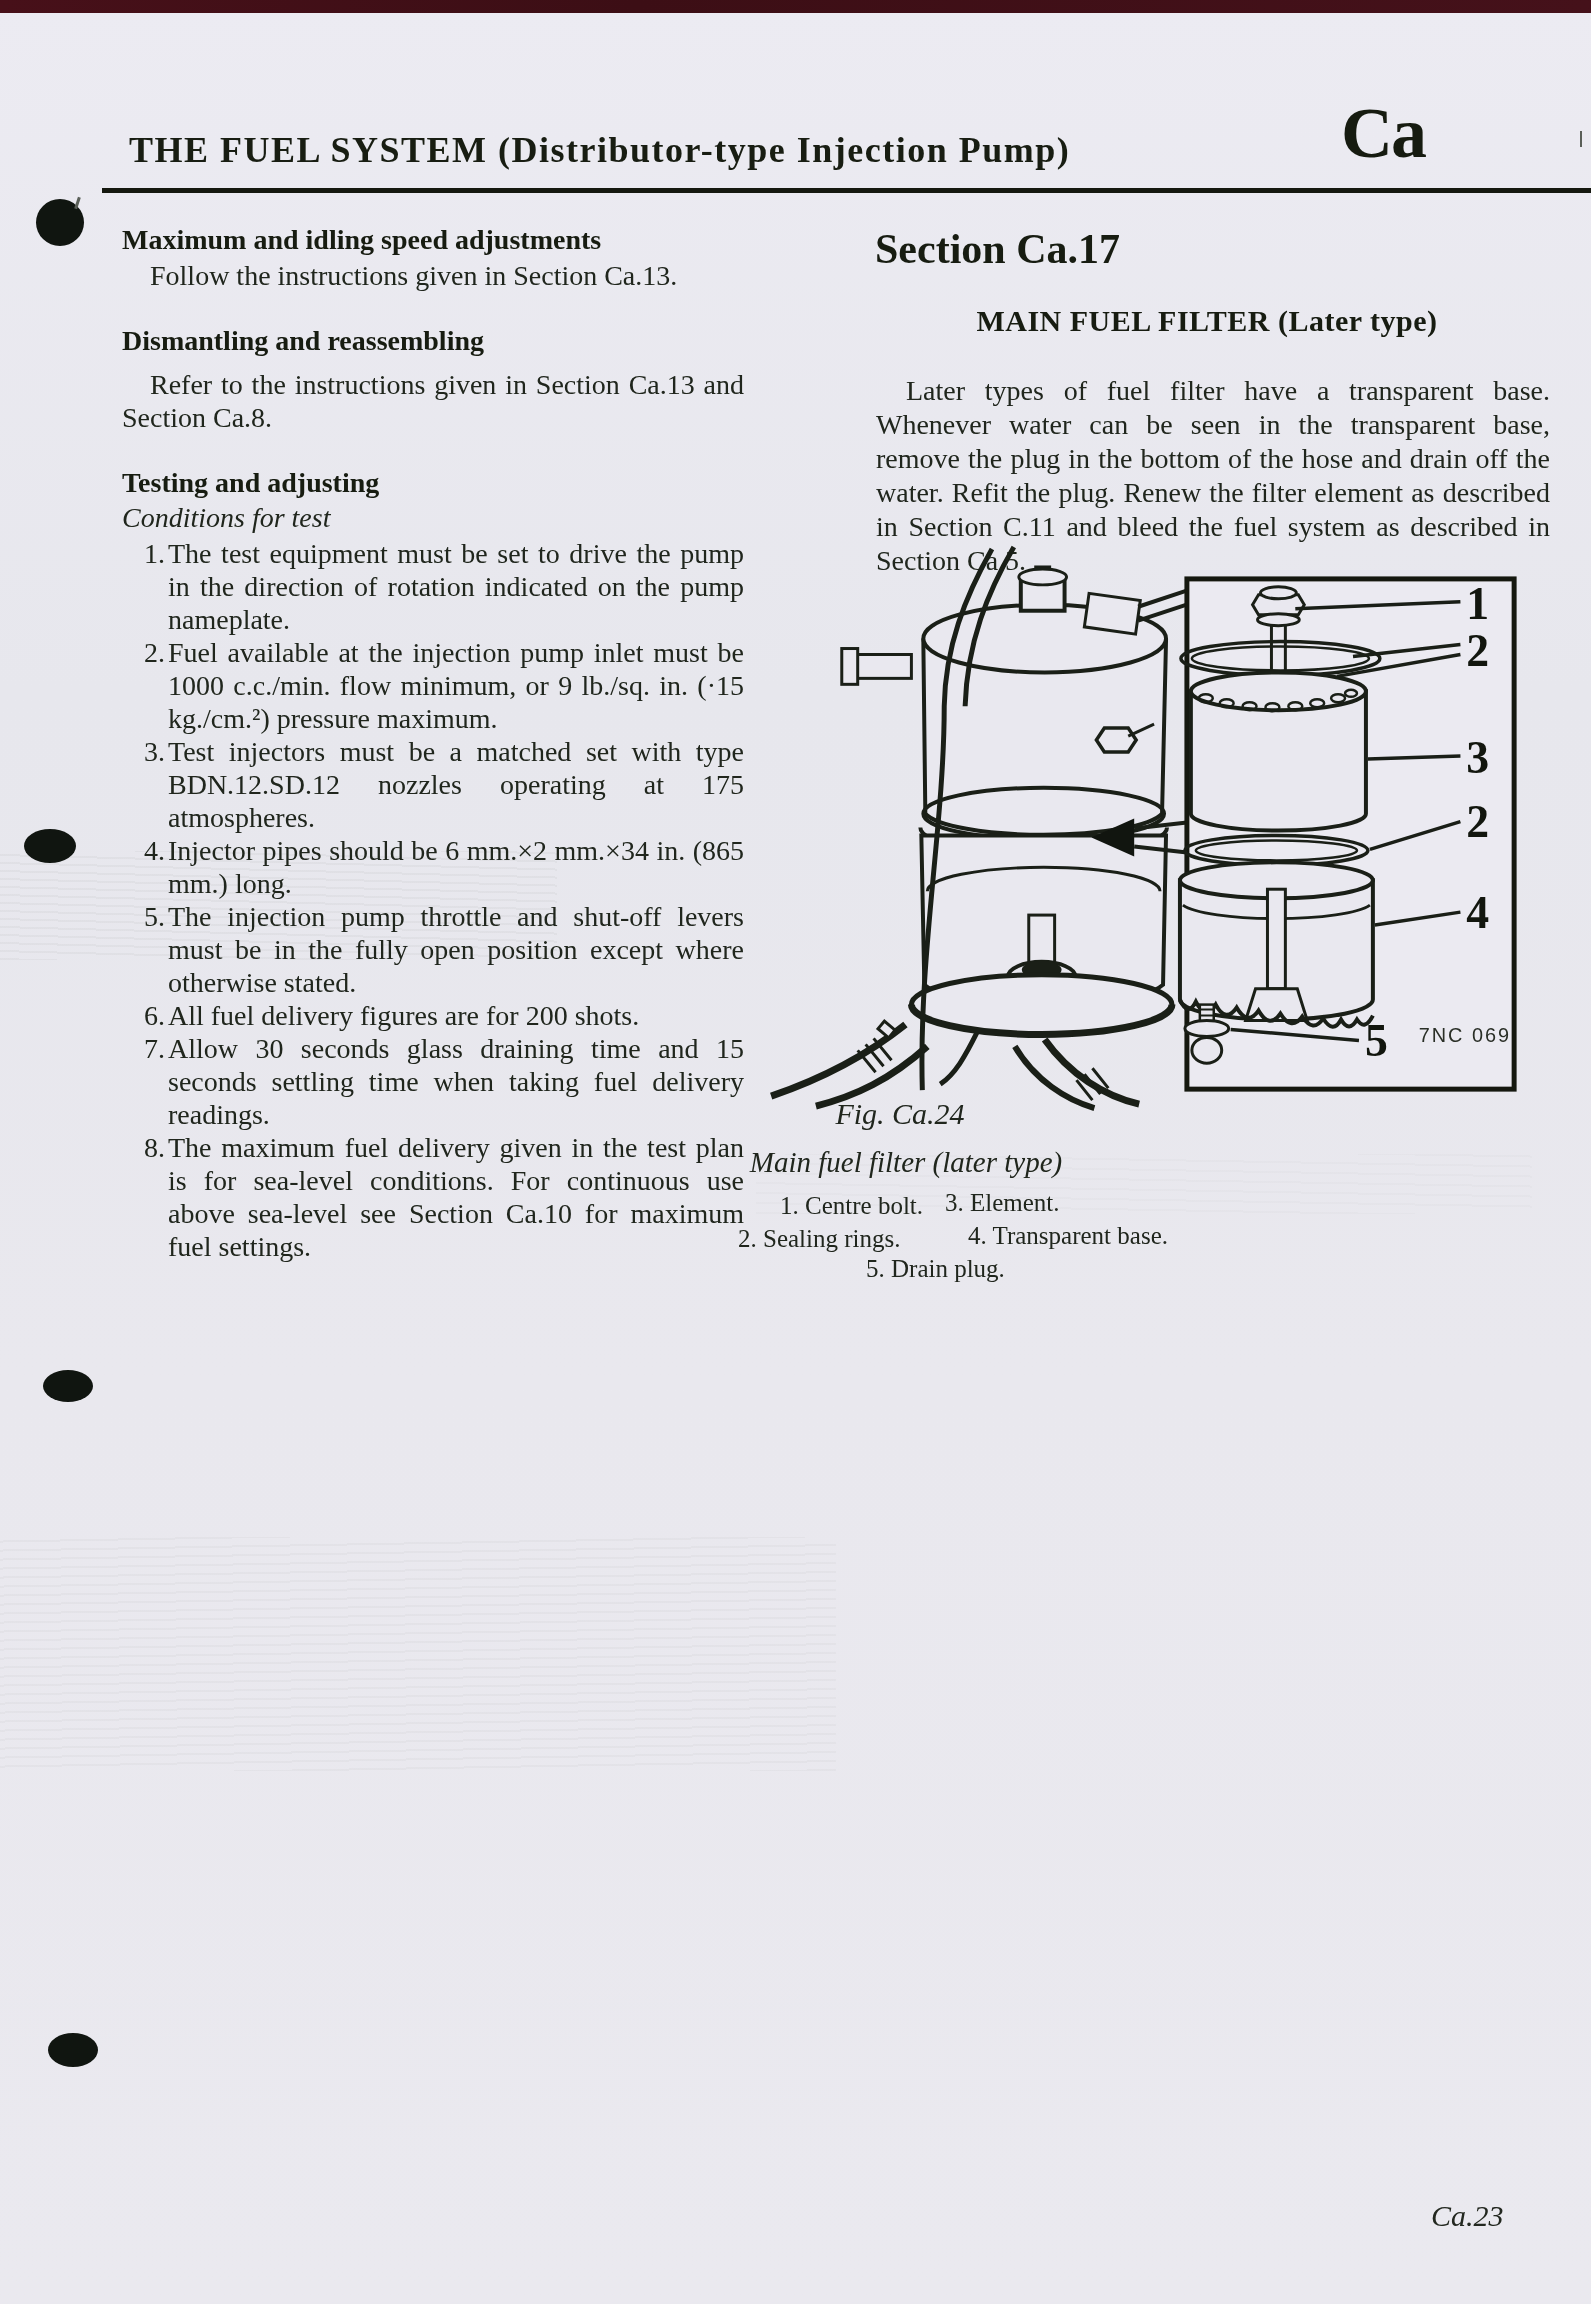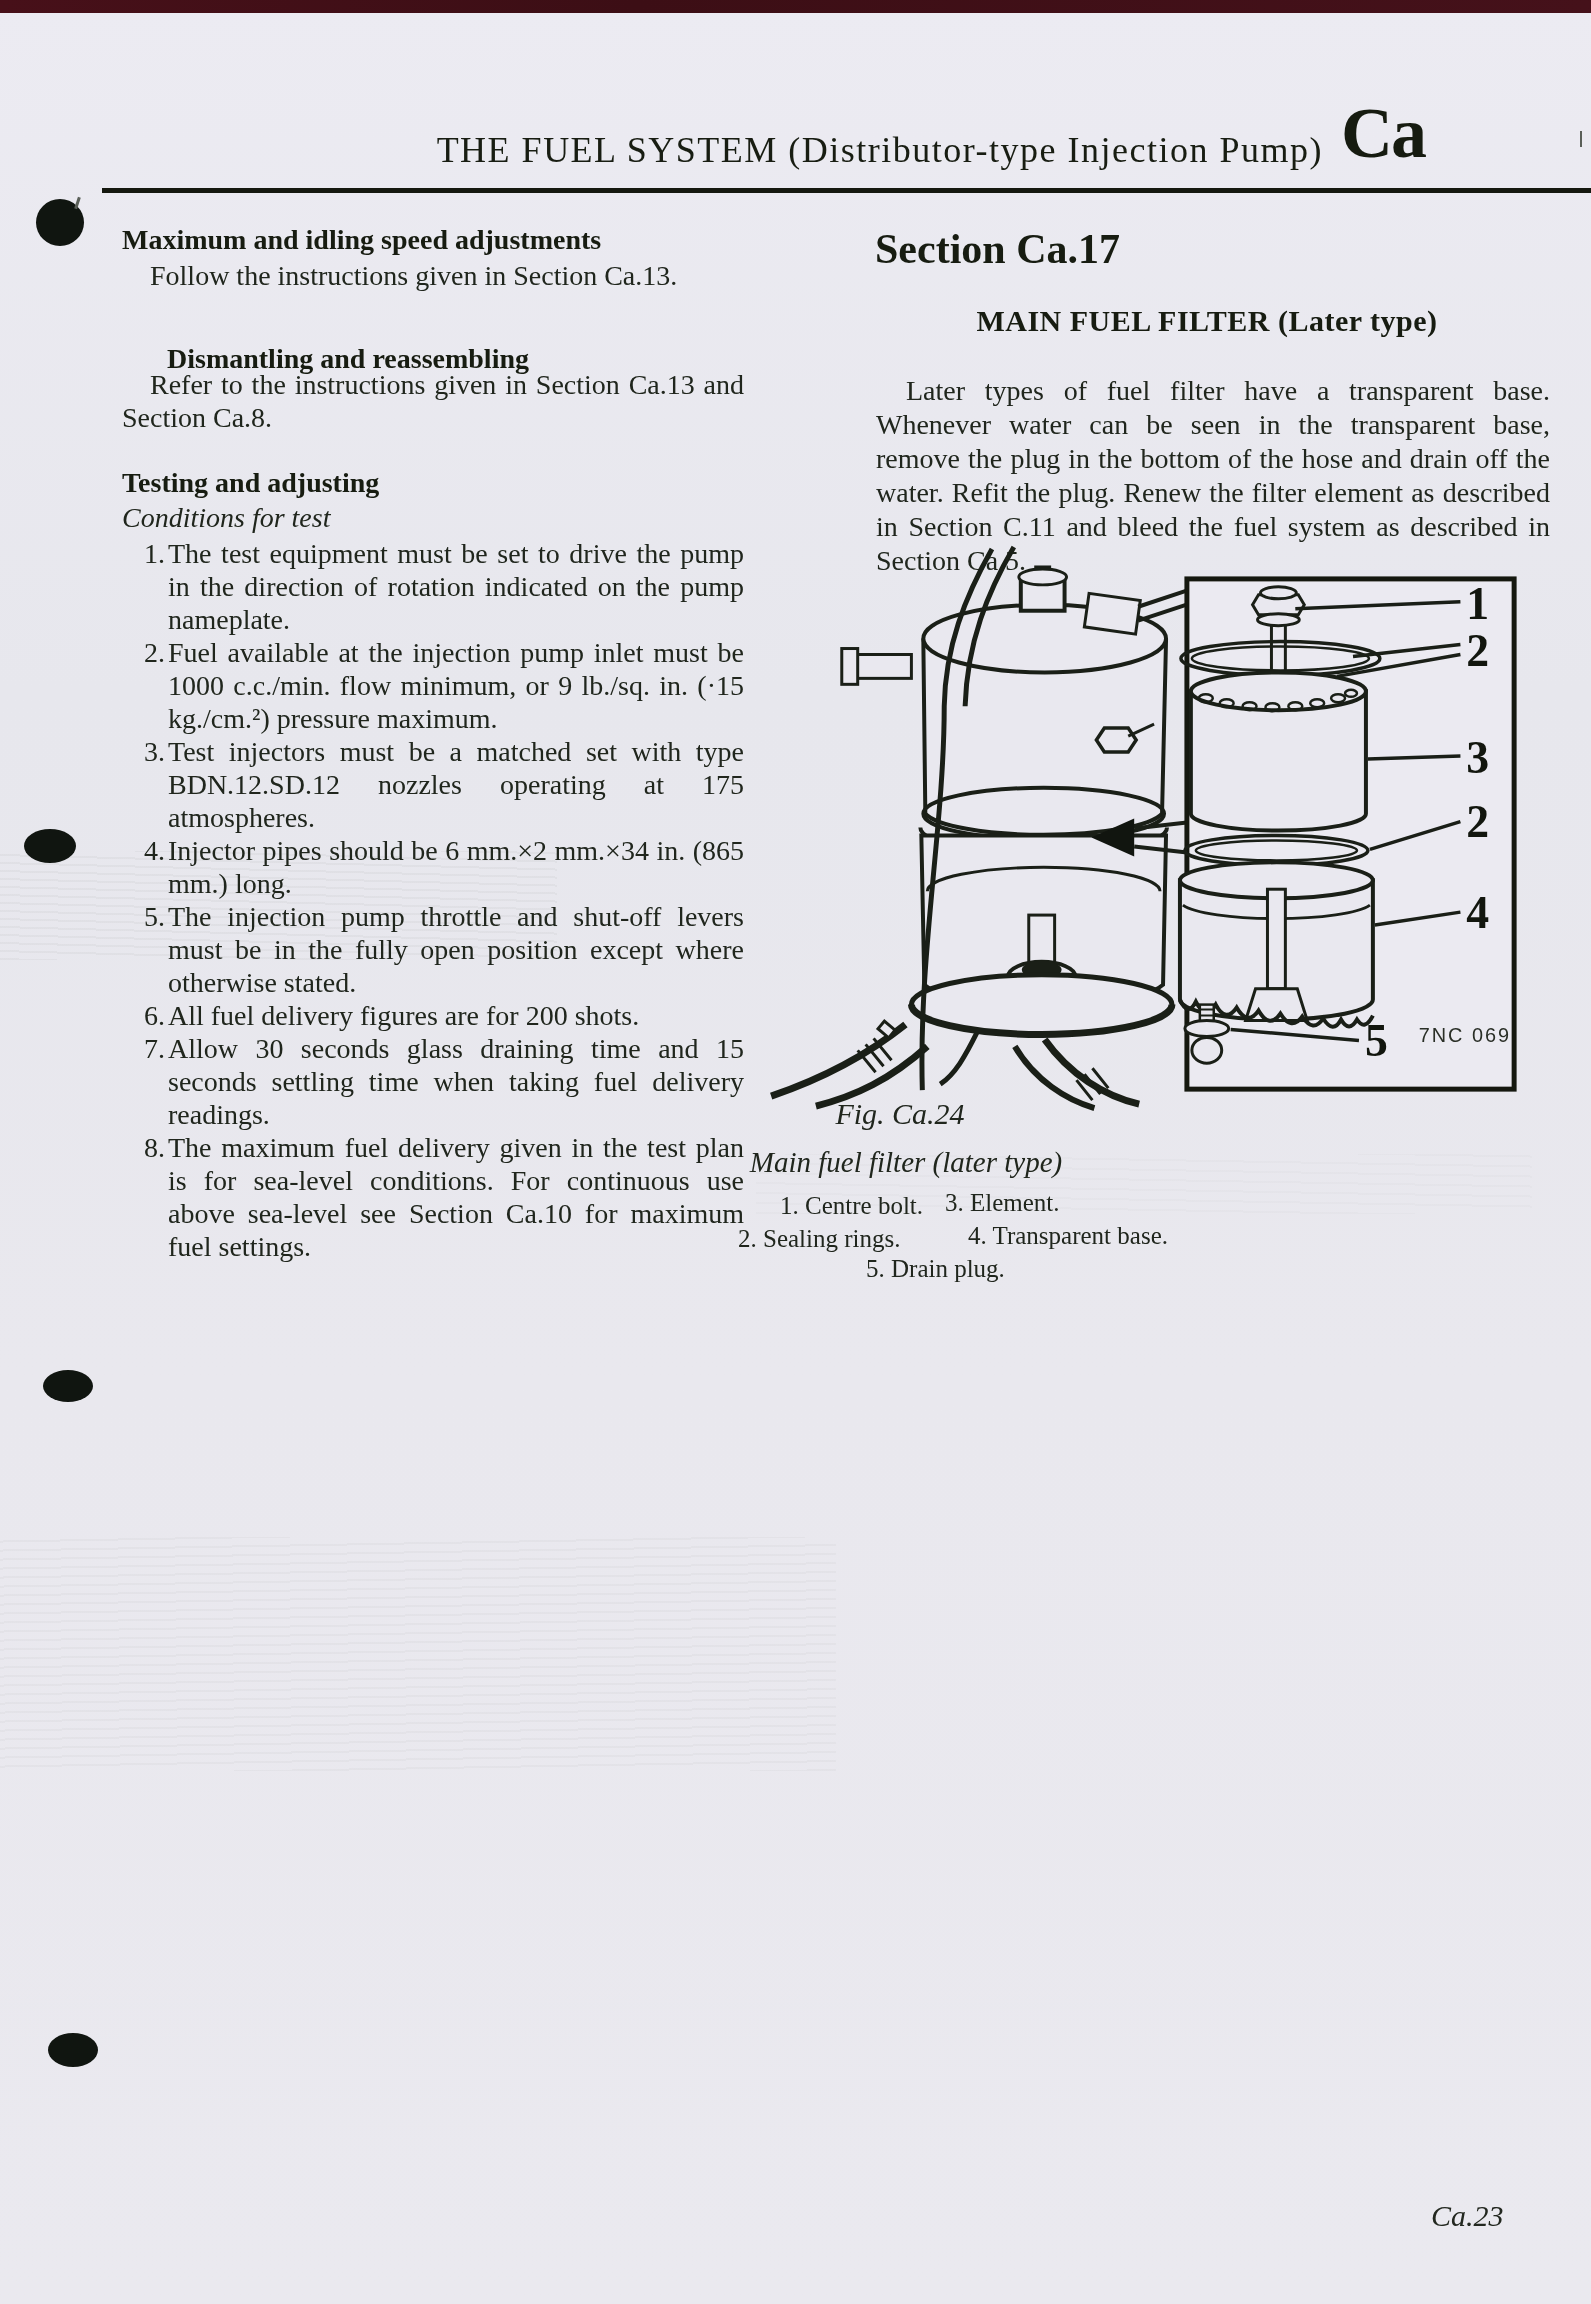--- a/index.html
+++ b/index.html
@@ -6,22 +6,22 @@
   #page{
     position:relative; width:1591px; height:2304px; overflow:hidden;
     background:linear-gradient(180deg,#ecebf2 0%,#e7e7ed 30%,#e9e8ee 60%,#eae9ef 100%);
     font-family:"Liberation Serif", serif; color:#20261d;
   }
   .noise{position:absolute; pointer-events:none;}
   #topbar{position:absolute;left:0;top:0;width:1591px;height:13px;
     background:linear-gradient(90deg,#471019 0%,#3c0e15 40%,#45111a 100%);}
   #rule{position:absolute;left:102px;top:188px;width:1489px;height:5px;background:#15180f;}
   .hole{position:absolute;background:#101510;border-radius:50%;}
-  #title{position:absolute;left:129px;top:129px;width:1194px;text-align:right;
-    font-size:36px;font-weight:normal;letter-spacing:1.5px;color:#181d12;}
+  #title{position:absolute;left:129px;top:129px;width:1194px;text-align:left;
+    font-size:36px;font-weight:bold;letter-spacing:1.5px;color:#181d12;}
   #tab{position:absolute;left:1341px;top:92px;font-size:72px;font-weight:bold;
     letter-spacing:-2px;color:#161b10;}
   .tickmark{position:absolute;background:#5a5f58;}
   
   #leftcol{position:absolute;left:122px;top:0;width:622px;font-size:28px;line-height:33px;}
   .lh{position:absolute;left:0;width:622px;font-weight:bold;color:#171c11;}
   .lp{position:absolute;left:0;width:622px;text-align:justify;}
   .indent{text-indent:28px;}
   .sub-it{position:absolute;left:0;font-style:italic;}
   #testlist{position:absolute;left:122px;top:537px;width:622px;}
@@ -64,21 +64,21 @@
   <div class="tickmark" style="left:76px;top:197px;width:3px;height:12px;transform:rotate(18deg);"></div>
   <div class="tickmark" style="left:1580px;top:131px;width:2px;height:16px;"></div>
 
   <div id="title">THE FUEL SYSTEM (Distributor-type Injection Pump)</div>
   <div id="tab">Ca</div>
   <div id="rule"></div>
 
   <div id="leftcol">
     <div class="lh" style="top:223px;">Maximum and idling speed adjustments</div>
     <div class="lp indent" style="top:259px;">Follow the instructions given in Section Ca.13.</div>
-    <div class="lh" style="top:342px;margin-left:45px;">Dismantling and reassembling</div>
+    <div class="lh" style="top:324px;">Dismantling and reassembling</div>
     <div class="lp indent" style="top:368px;">Refer to the instructions given in Section Ca.13 and Section Ca.8.</div>
     <div class="lh" style="top:466px;">Testing and adjusting</div>
     <div class="sub-it" style="top:501px;">Conditions for test</div>
   </div>
 
   <div id="testlist">
     <div class="li">
       <span class="num">1.</span>
       <span class="txt">The test equipment must be set to drive the pump in the direction of rotation indicated on the pump nameplate.</span>
     </div>

